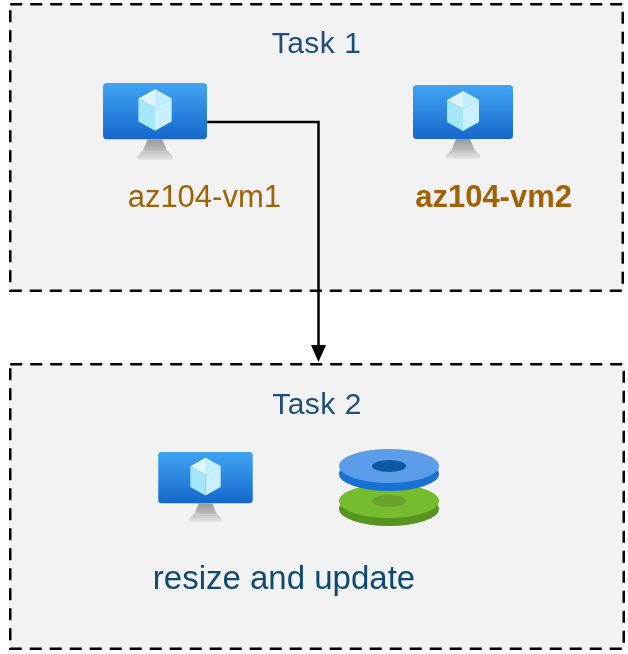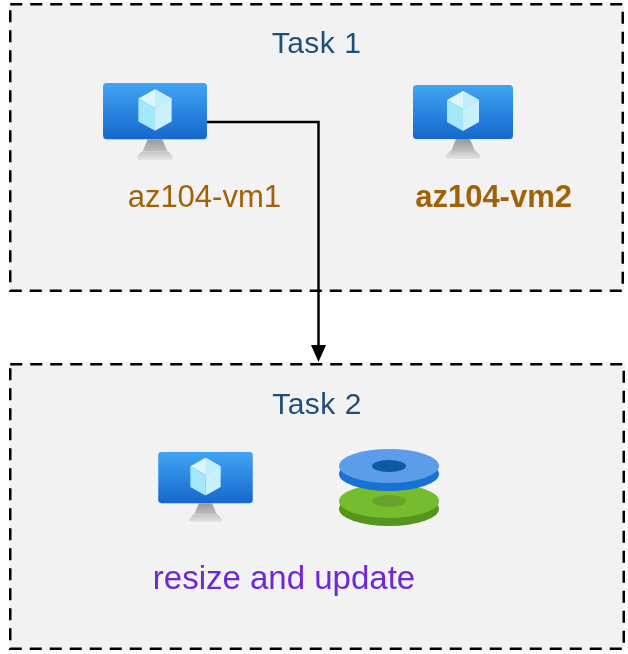--- a/index.html
+++ b/index.html
@@ -36,21 +36,21 @@
     text-align:right;
     font-size:31px;line-height:43px;
     color:#a16207;
   }
   .label1{left:32px;top:172px;}
   .label2{left:323px;top:172px;font-weight:bold;}
   .caption{
     position:absolute;left:125px;top:195px;width:300px;
     text-align:center;
     font-size:33px;line-height:40px;
-    color:#6d28d9;
+    color:#0c4a6e;
   }
   .arrow-overlay{
     position:absolute;left:0;top:0;width:628px;height:654px;
     pointer-events:none;
   }
 </style>
 </head>
 <body>
 
 <svg width="0" height="0" style="position:absolute" aria-hidden="true">

